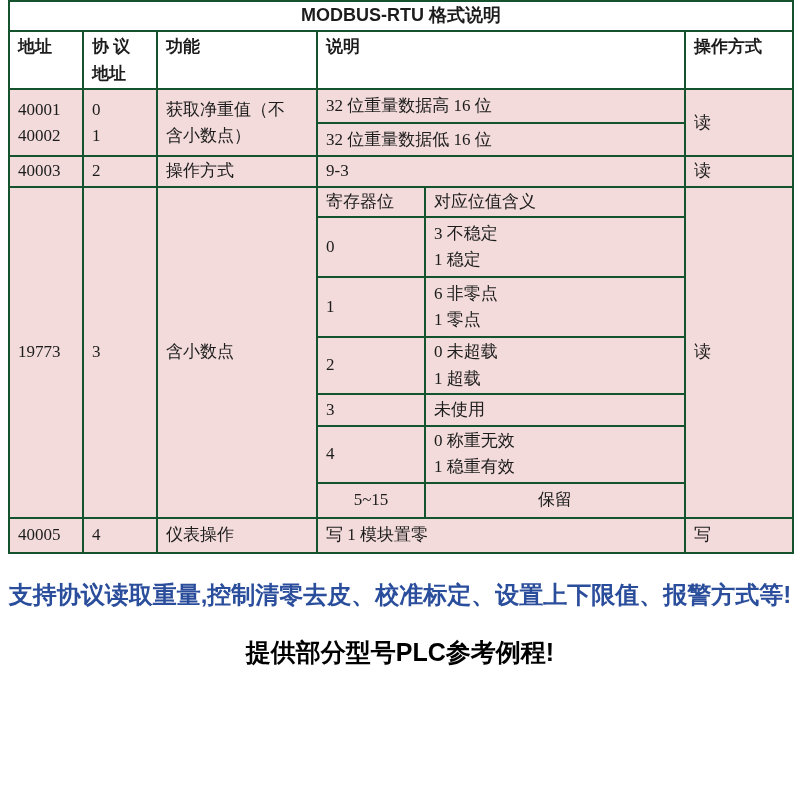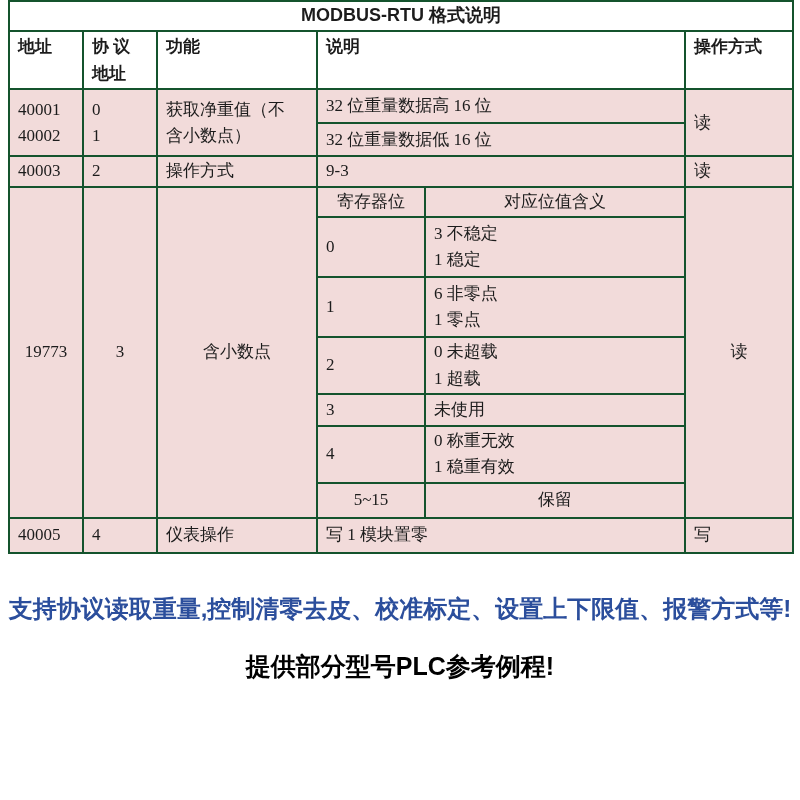--- a/index.html
+++ b/index.html
@@ -69,31 +69,31 @@
     background: #ffffff;
     font-weight: bold;
     vertical-align: top;
     height: 51px;
     line-height: 1.6;
   }
   tr.body td { background: #F2DBDA; }
   .h-r1a td { height: 30px; }
   .h-r1b td { height: 29px; }
   .h-r2  td { height: 22px; }
-  .h-bh  td { height: 21px; text-align: center; }
+  .h-bh  td { height: 21px; }
   .h-b0  td { height: 56px; }
   .h-b1  td { height: 56px; }
   .h-b2  td { height: 53px; }
   .h-b3  td { height: 28px; }
   .h-b4  td { height: 52px; }
   .h-b5  td { height: 31px; text-align: center; }
   .h-r4  td { height: 31px; }
   
   .footer-line1 {
-    margin-top: 39px;
+    margin-top: 25px;
     text-align: center;
     font-size: 24px;
     font-weight: bold;
     color: #2B4E9C;
     white-space: nowrap;
   }
   .footer-line2 {
     margin-top: 25px;
     text-align: center;
     font-size: 25px;

